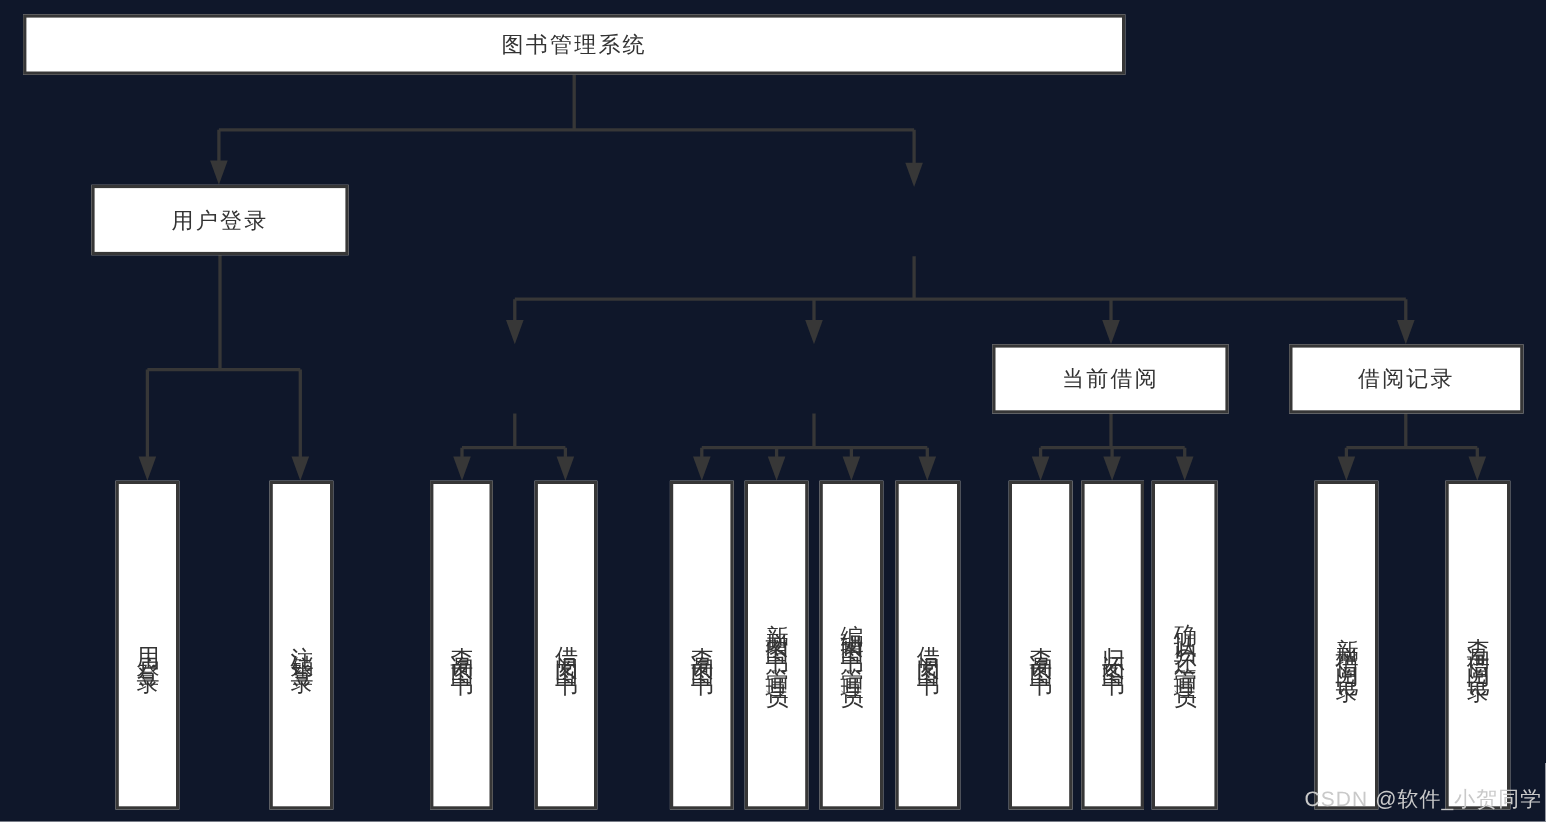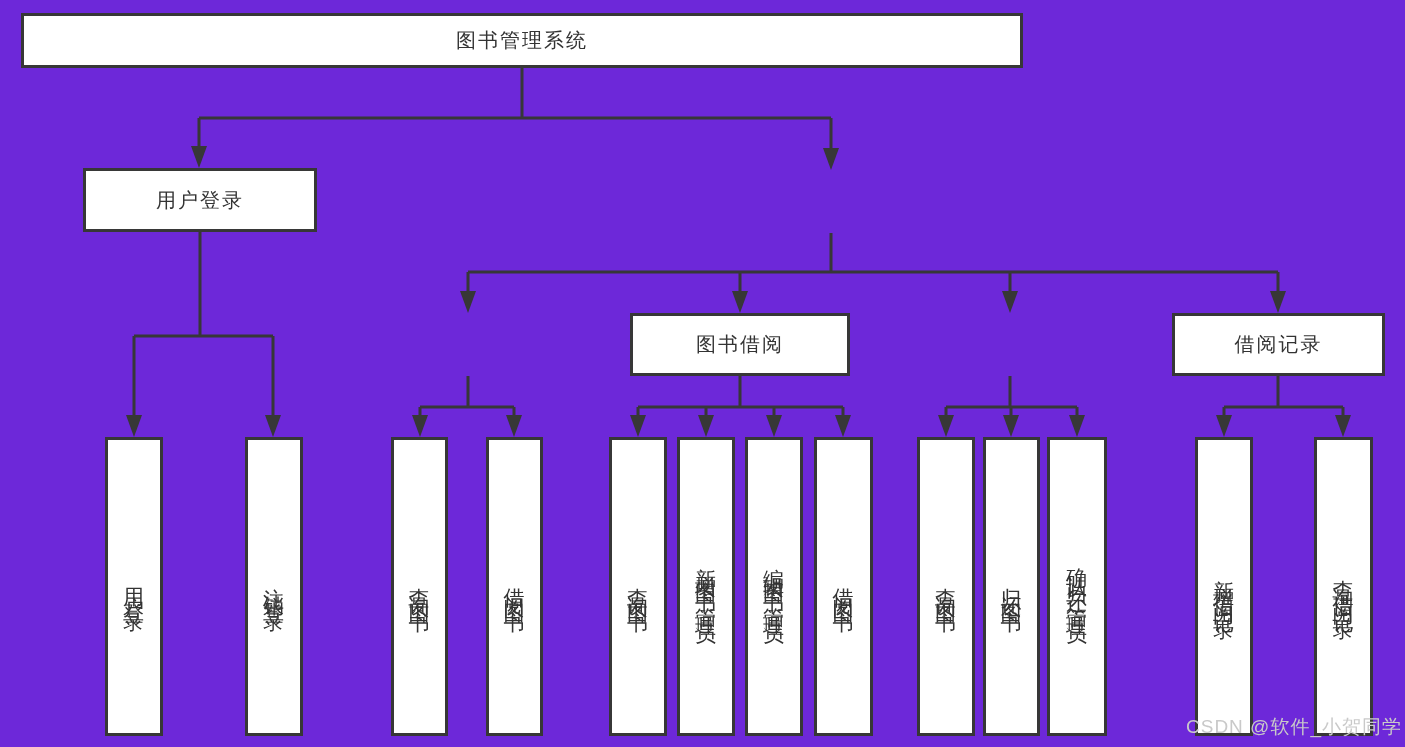--- a/index.html
+++ b/index.html
@@ -1,19 +1,19 @@
 <!DOCTYPE html>
 <html><head>
 <meta charset="utf-8">
 <style>
   html,body{margin:0;padding:0;background:#ffffff;}
   .stage{
     position:relative;
     width:1405px;height:747px;
-    background:#6d28d9;
+    background:#0f172a;
     font-family:"Liberation Sans", sans-serif;
     overflow:hidden;
   }
   .connectors{position:absolute;left:0;top:0;width:1405px;height:747px;}
   .node{
     position:absolute;
     box-sizing:border-box;
     border:3px solid #373737;
     background:#ffffff;
     display:flex;align-items:center;justify-content:center;
@@ -86,21 +86,21 @@
       <polygon points="1069,415 1085,415 1077,437"></polygon>
       <polygon points="1216,415 1232,415 1224,437"></polygon>
       <polygon points="1335,415 1351,415 1343,437"></polygon>
     </g>
   </svg>
 
   <div class="node" style="left:21px;top:13px;width:1002px;height:55px">图书管理系统</div>
 
   <div class="node" style="left:83px;top:168px;width:234px;height:64px">用户登录</div>
 
-  <div class="node" style="left:630px;top:313px;width:220px;height:63px">图书借阅</div>
+  <div class="node" style="left:902px;top:313px;width:215px;height:63px">当前借阅</div>
   <div class="node" style="left:1172px;top:313px;width:213px;height:63px">借阅记录</div>
 
   <div class="vnode" style="left:105px;top:437px;width:58px;height:299px">用户登录</div>
   <div class="vnode" style="left:245px;top:437px;width:58px;height:299px">注销登录</div>
 
   <div class="vnode" style="left:391px;top:437px;width:57px;height:299px">查询图书</div>
   <div class="vnode" style="left:486px;top:437px;width:57px;height:299px">借阅图书</div>
 
   <div class="vnode" style="left:609px;top:437px;width:58px;height:299px">查询图书</div>
   <div class="vnode" style="left:677px;top:437px;width:58px;height:299px">新增图书（管理员）</div>

